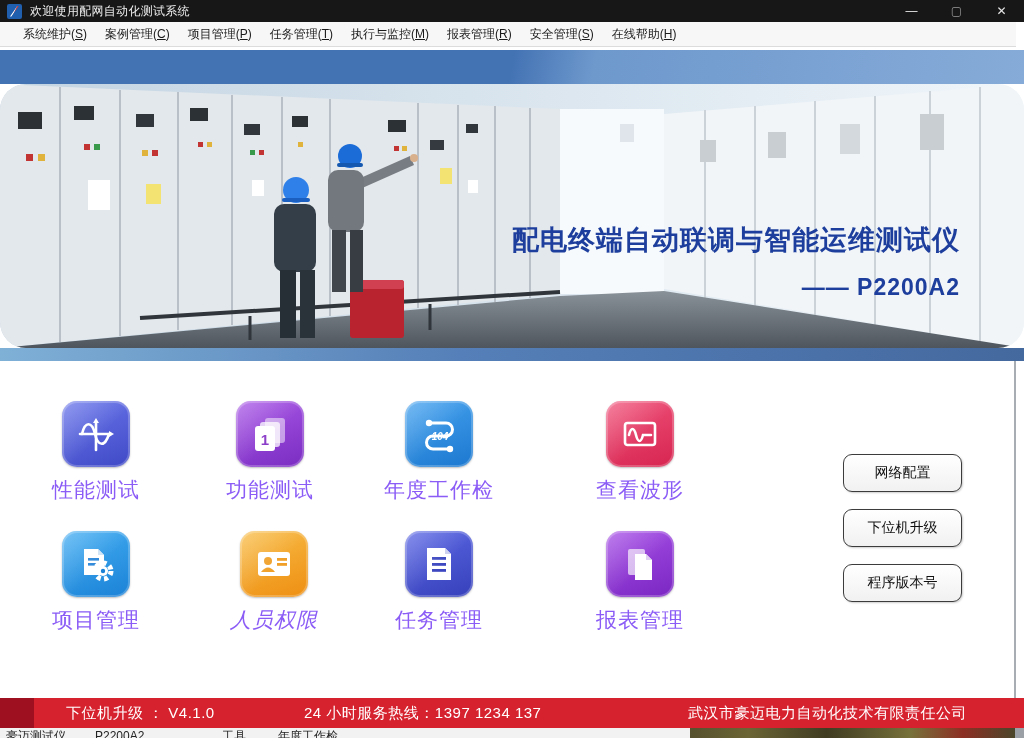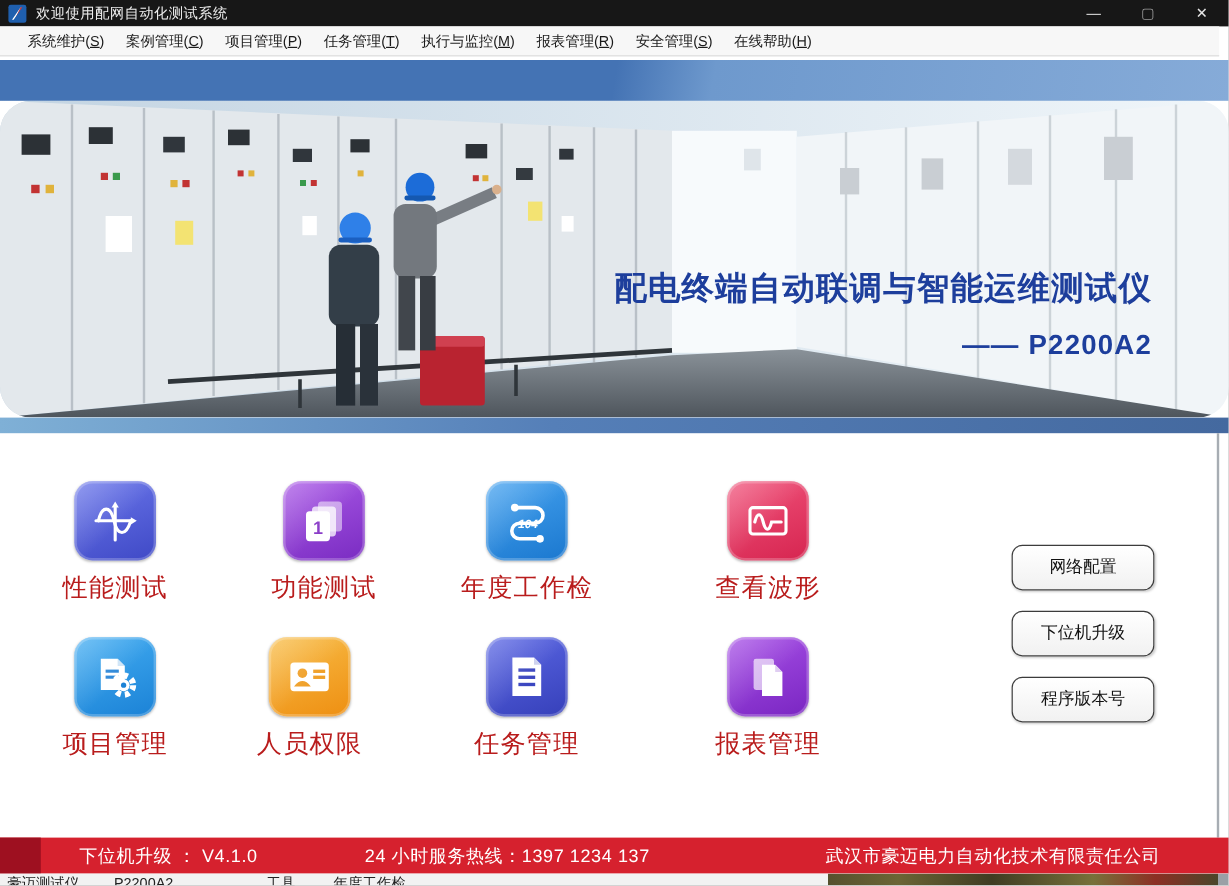--- a/index.html
+++ b/index.html
@@ -37,21 +37,21 @@
   .bluestrip{position:absolute;left:0;top:348px;width:1024px;height:13px;
     background:linear-gradient(90deg,#7fb0d6 0%,#557fb8 45%,#44699f 100%);}
 
   
   .app{position:absolute;width:144px;text-align:center;}
   .tile{width:68px;height:66px;margin:0 auto;border-radius:15px;position:relative;
     box-shadow:inset 0 0 0 2px rgba(255,255,255,.22),0 1px 2px rgba(0,0,0,.25);}
   .tile::after{content:"";position:absolute;inset:0;border-radius:15px;
     background:linear-gradient(135deg,rgba(255,255,255,.28),rgba(255,255,255,0) 55%);}
   .tile svg{position:absolute;left:14px;top:13px;}
-  .app-label{margin-top:9px;font-size:21px;color:#b91c1c;letter-spacing:1px;}
+  .app-label{margin-top:9px;font-size:21px;color:#8b5cf6;letter-spacing:1px;}
   .t1{background:linear-gradient(160deg,#6a76ea,#3f49c6);}
   .t2{background:linear-gradient(160deg,#a958e6,#7a2cc2);}
   .t3{background:linear-gradient(160deg,#45a2ef,#1b78cf);}
   .t4{background:linear-gradient(160deg,#f0527a,#d62550);}
   .t5{background:linear-gradient(160deg,#43adf2,#1b82d6);}
   .t6{background:linear-gradient(160deg,#f8bc46,#ee8f12);}
   .t7{background:linear-gradient(160deg,#5b67e4,#3640ba);}
   .t8{background:linear-gradient(160deg,#a64fe6,#7a26c2);}
 
   
@@ -262,21 +262,21 @@
         <rect x="12" y="14" width="11" height="2.6" fill="#2a86d8"></rect>
         <rect x="12" y="19" width="11" height="2.6" fill="#2a86d8"></rect>
         <circle cx="27" cy="27" r="8" fill="none" stroke="#ffffff" stroke-width="5" stroke-dasharray="4 3.4"></circle>
         <circle cx="27" cy="27" r="5" fill="#ffffff"></circle>
         <circle cx="27" cy="27" r="2.2" fill="#1b82d6"></circle>
       </svg>
     </div>
     <div class="app-label">项目管理</div>
   </div>
 
-  <div class="app" style="left:186px;top:531px;">
+  <div class="app" style="left:202px;top:531px;font-style:italic;">
     <div class="tile t6">
       <svg width="40" height="40" viewBox="0 0 40 40">
         <rect x="4" y="8" width="32" height="24" rx="3" fill="#ffffff"></rect>
         <circle cx="14" cy="17" r="4" fill="#f0a028"></circle>
         <path d="M7,28 q7,-9 14,0 z" fill="#f0a028"></path>
         <rect x="23" y="14" width="10" height="2.8" fill="#f0a028"></rect>
         <rect x="23" y="19" width="10" height="2.8" fill="#f0a028"></rect>
       </svg>
     </div>
     <div class="app-label">人员权限</div>

